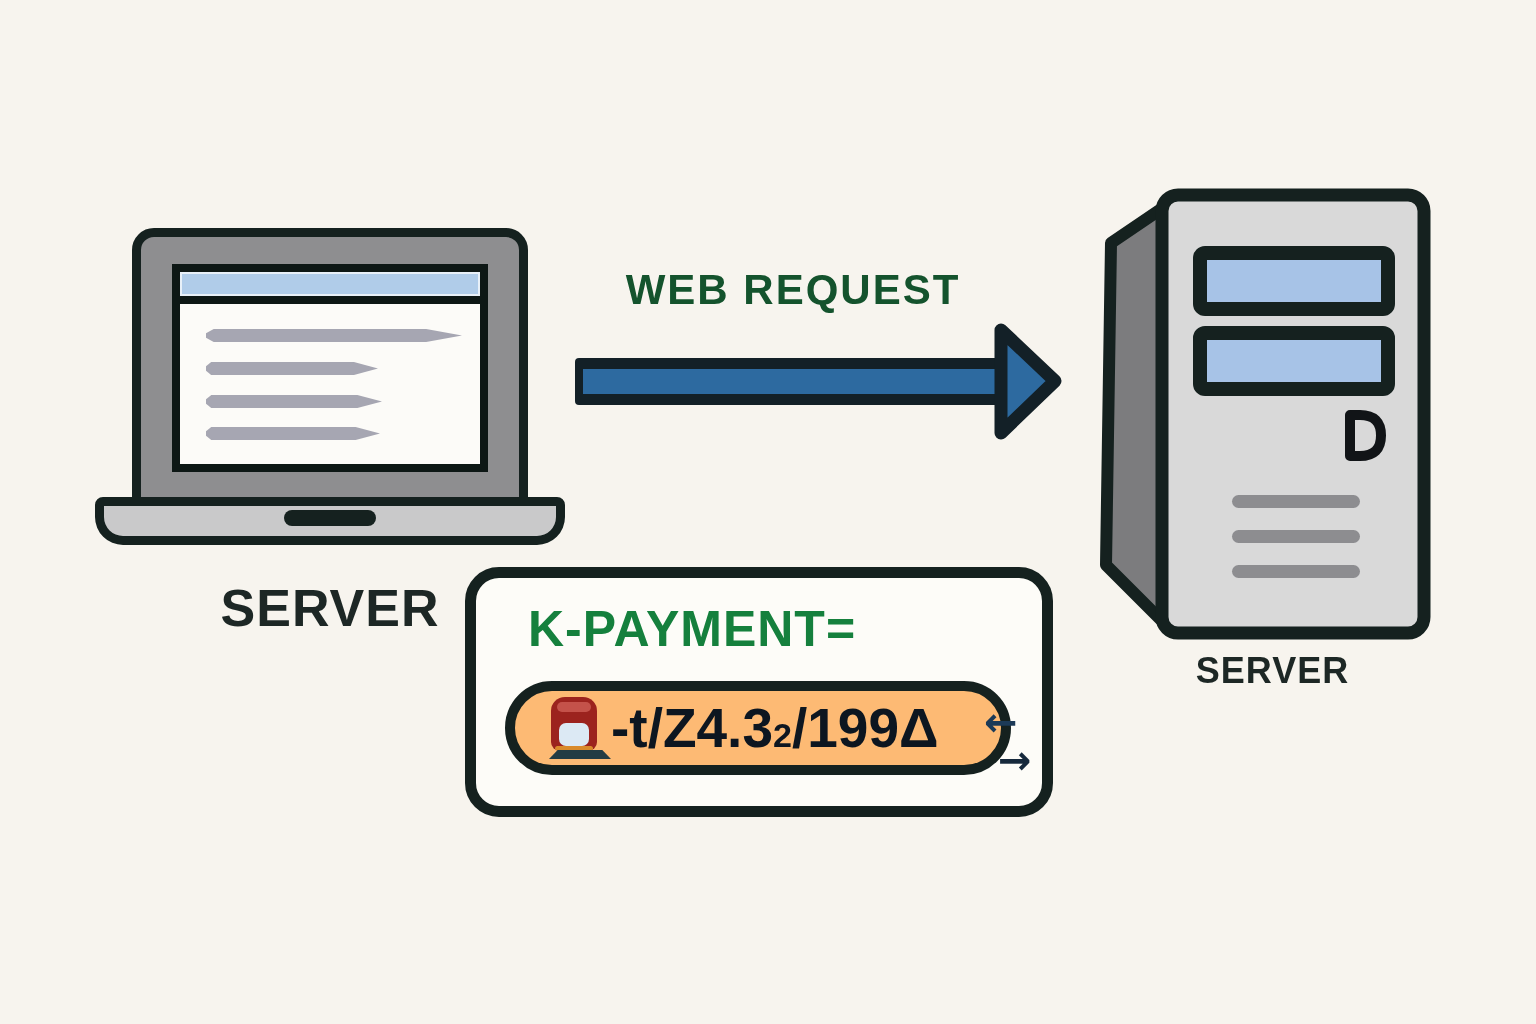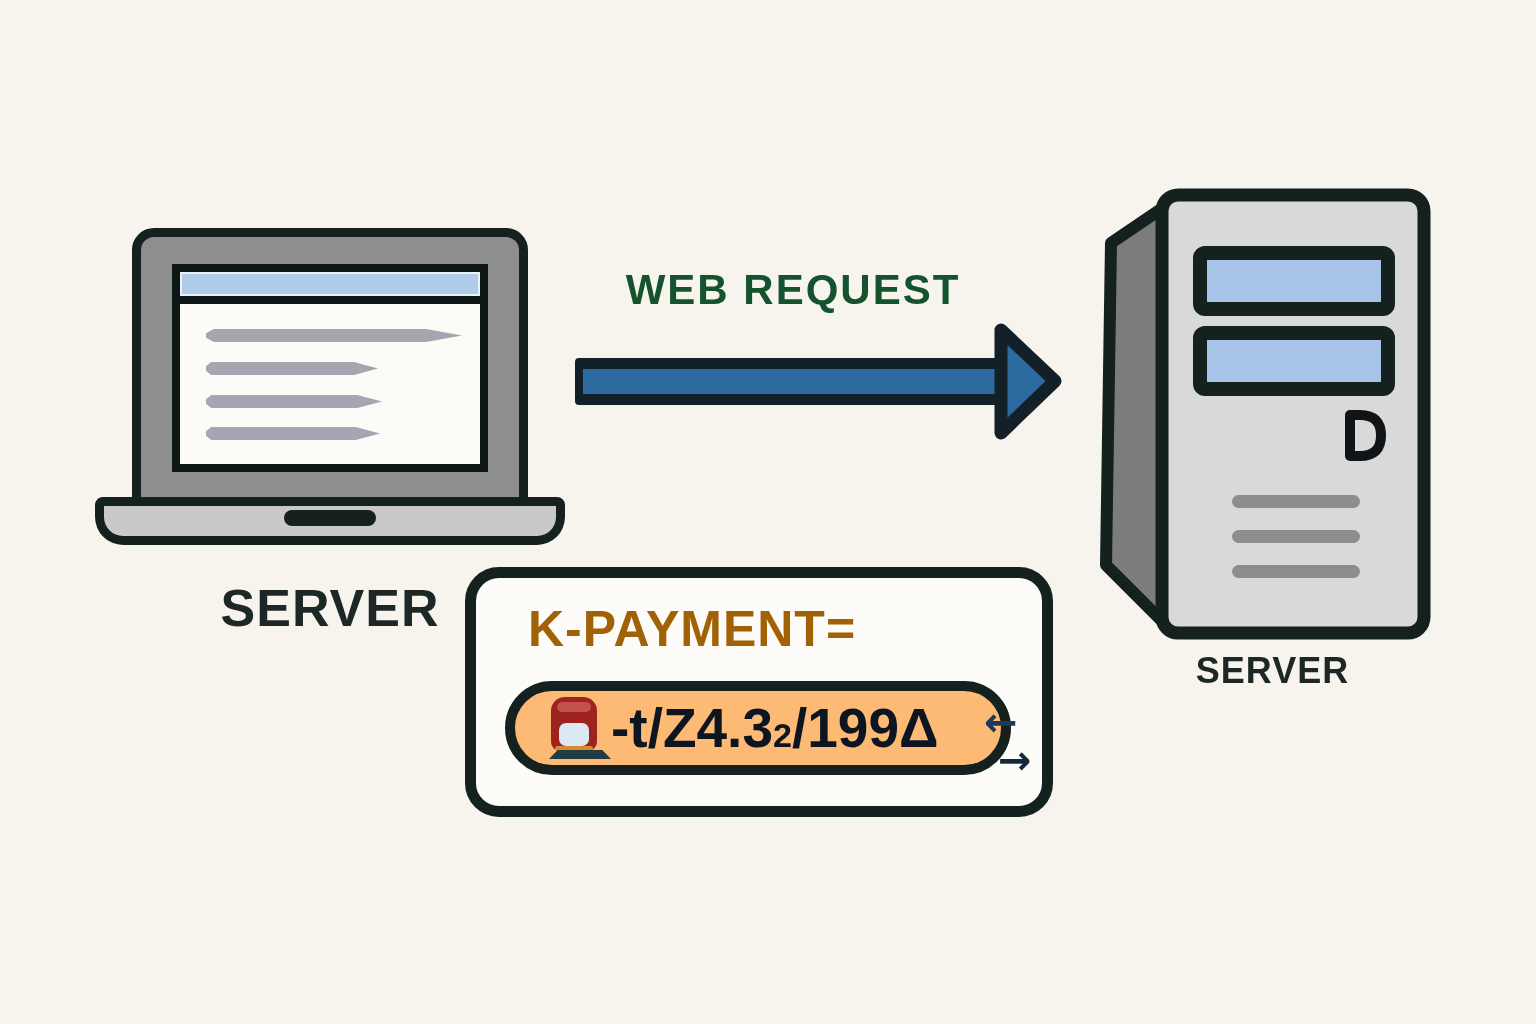--- a/index.html
+++ b/index.html
@@ -92,21 +92,21 @@
     background: #fdfcf8;
     border: 11px solid #15211f;
     border-radius: 34px;
   }
   .payment-title {
     position: absolute;
     left: 52px; top: 22px;
     font-weight: 700;
     font-size: 50px;
     letter-spacing: 1px;
-    color: #a16207;
+    color: #15803d;
   }
   .token-pill {
     position: absolute;
     left: 29px; top: 103px;
     width: 506px; height: 94px;
     box-sizing: border-box;
     background: #fdba74;
     border: 10px solid #15211f;
     border-radius: 47px;
     display: flex;

